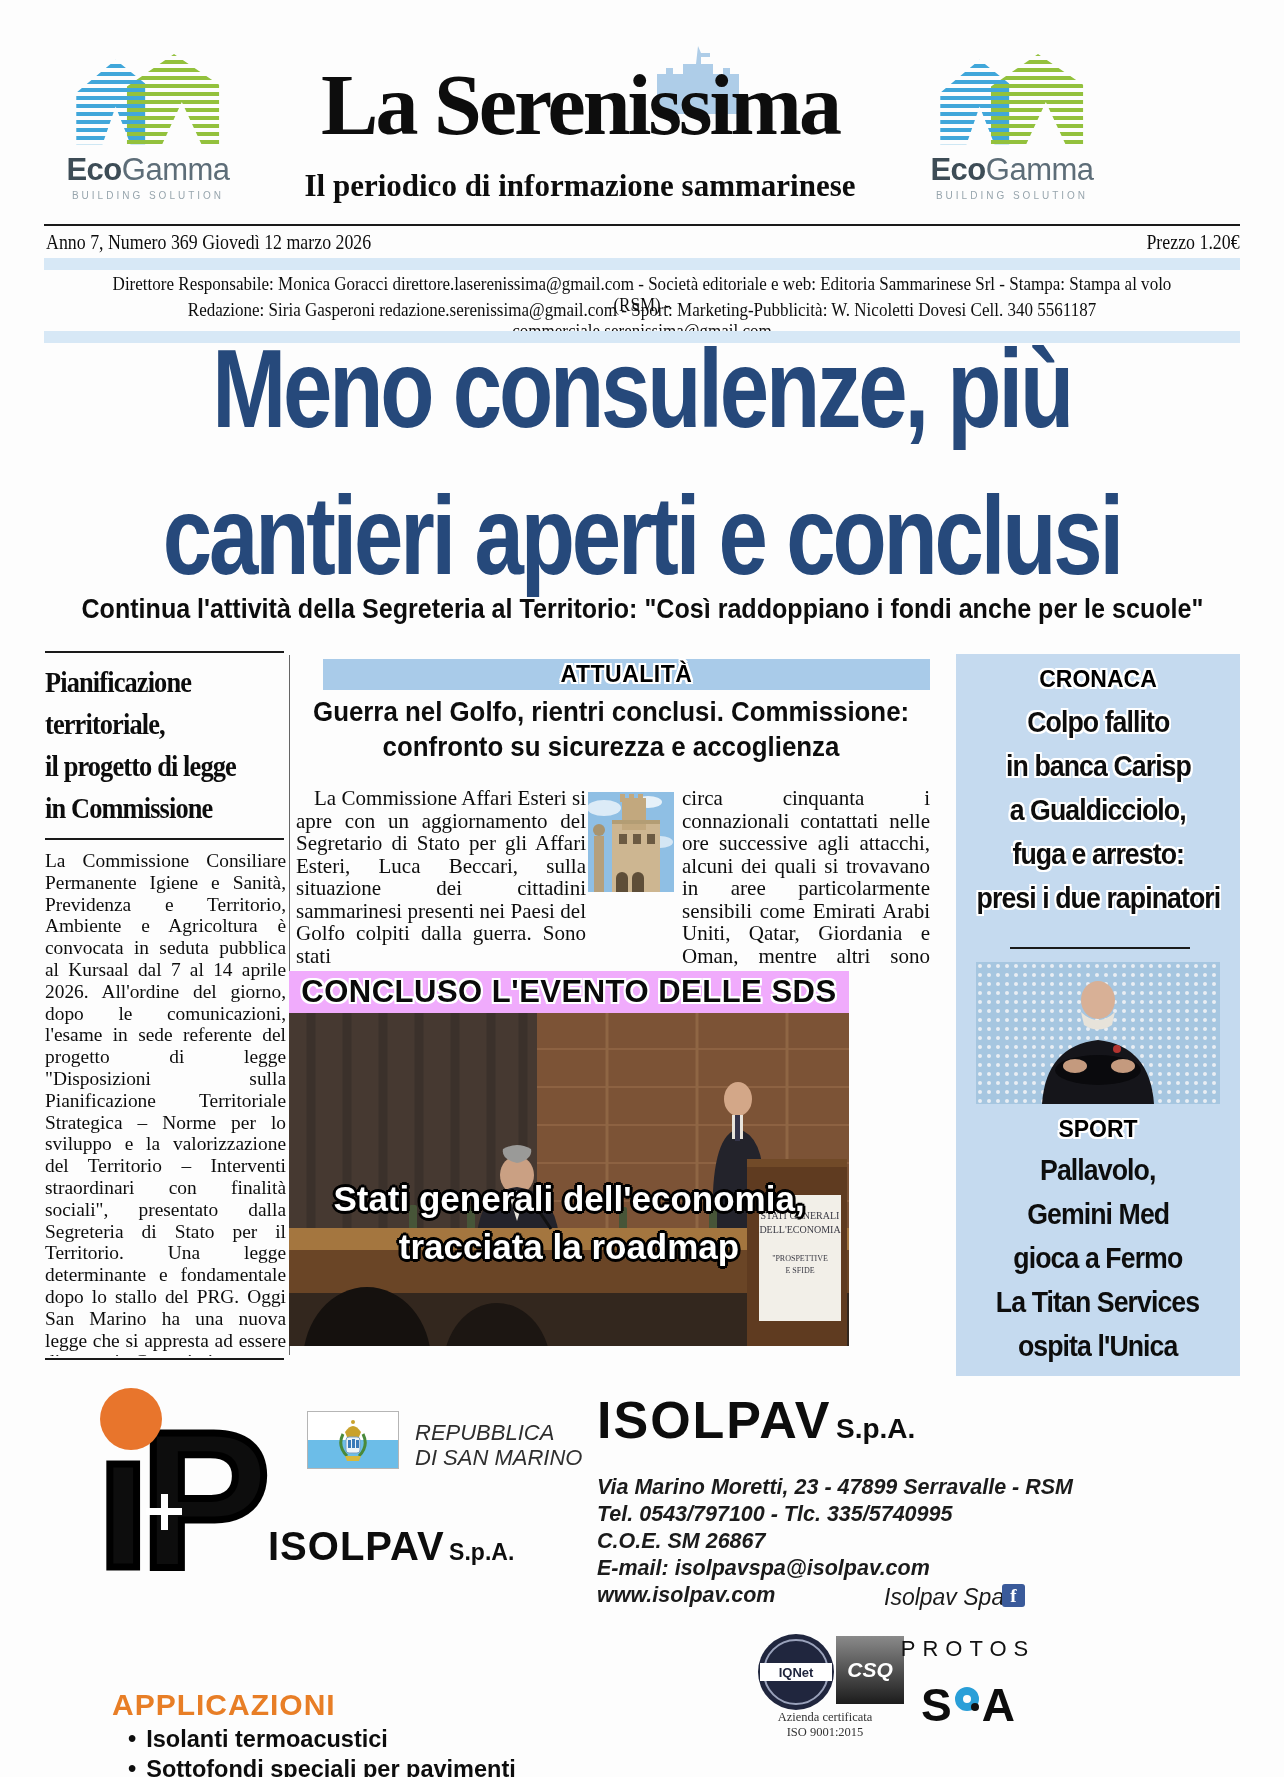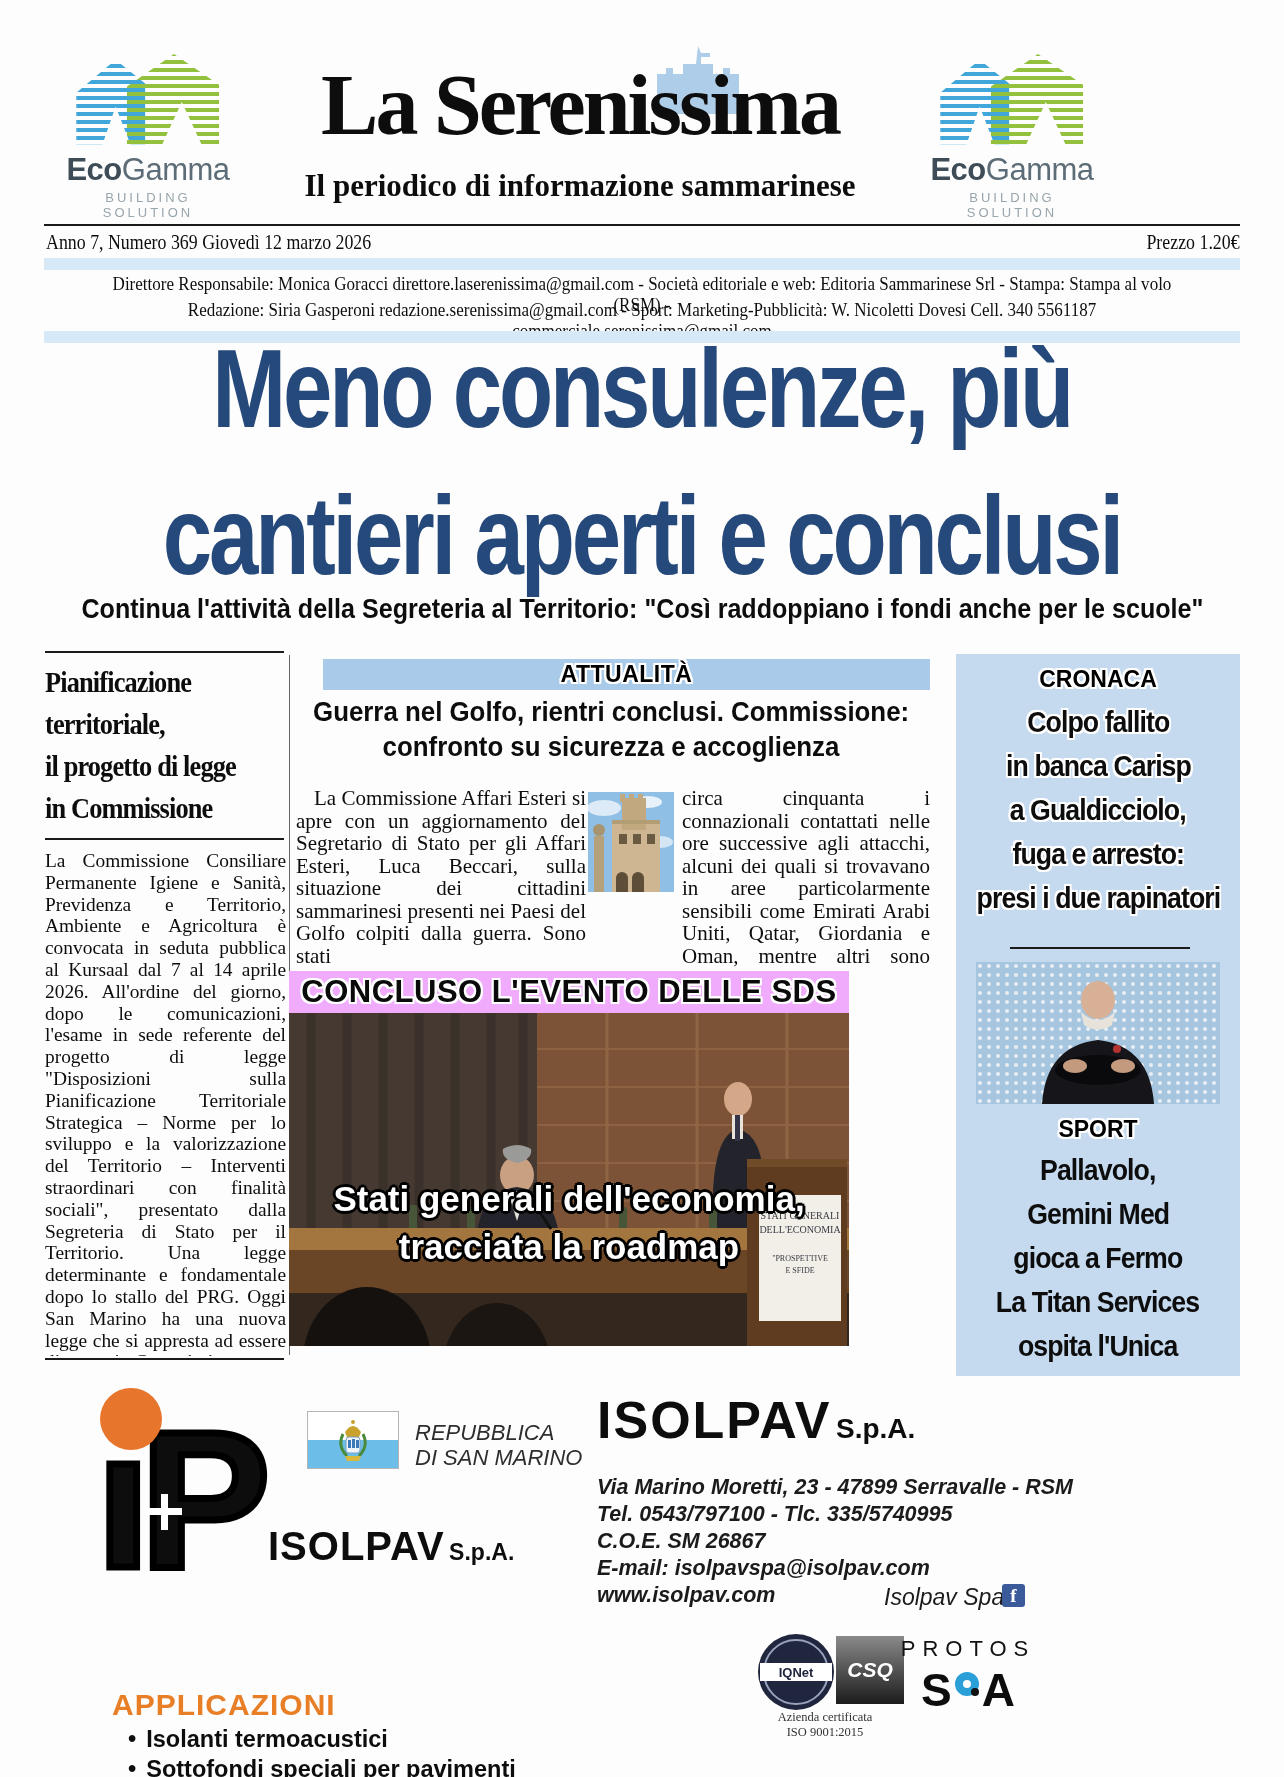--- a/index.html
+++ b/index.html
@@ -24,21 +24,21 @@
   .ow{text-shadow:-2px -2px 0 #fff,2px -2px 0 #fff,-2px 2px 0 #fff,2px 2px 0 #fff,-2px 0 0 #fff,2px 0 0 #fff,0 -2px 0 #fff,0 2px 0 #fff}
   .ob{text-shadow:-2px -2px 0 #000,2px -2px 0 #000,-2px 2px 0 #000,2px 2px 0 #000,-3px 0 0 #000,3px 0 0 #000,0 -3px 0 #000,0 3px 0 #000}
   .strip{background:#d7e8f6}
   .rule{background:#1a1a1a}
   
   .stripes-blue{background:repeating-linear-gradient(to bottom,#41a7da 0 4px,rgba(255,255,255,0) 4px 8px);
     clip-path:polygon(4% 96%,4% 40%,52% 4%,88% 30%,88% 96%,70% 96%,52% 55%,36% 96%)}
   .stripes-green{background:repeating-linear-gradient(to bottom,#93c13d 0 4px,rgba(255,255,255,0) 4px 8px);
     clip-path:polygon(2% 96%,2% 36%,50% 2%,96% 34%,96% 96%,78% 96%,58% 52%,38% 96%)}
   .ecobrand{font-size:31px;letter-spacing:-.5px}
-  .ecotag{font-size:13px;letter-spacing:3px;color:#97a5ad}
+  .ecotag{font-size:10px;letter-spacing:3px;color:#97a5ad}
   
   .boxline{font-weight:bold;font-size:29px;line-height:44px;letter-spacing:-1px}
   .bullet::before{content:"•";margin-right:10px}
   .fbicon{position:absolute;width:23px;height:23px;background:#3a5a9a;border-radius:3px;color:#fff;
           font-family:"Liberation Serif",serif;font-weight:bold;font-size:19px;text-align:center;line-height:23px}
   .fbicon::before{content:"f"}
   .soaring{display:inline-block;width:24px;height:24px;border:8px solid #2a9fd8;border-radius:50%;margin:0 3px;position:relative;top:2px}
   .soaring::after{content:"";position:absolute;left:8px;top:8px;width:8px;height:8px;border-radius:50%;background:#111}
 </style>
 </head>
@@ -297,18 +297,18 @@
   </div>
   <div class="abs ctr" style="left:836px;top:1636px;width:68px;height:68px;background:linear-gradient(#8a8a8a,#1c1c1c)">
     <span style="font-style:italic;font-weight:bold;font-size:21px;color:#fff;line-height:68px">CSQ</span>
   </div>
   <div class="abs serif ctr" style="left:735px;top:1710px;width:180px;font-size:12.5px;line-height:15px;color:#333">
     <div>Azienda certificata</div>
     <div>ISO 9001:2015</div>
   </div>
   <div class="abs ctr" style="left:898px;top:1636px;width:140px">
     <div style="font-size:22px;letter-spacing:7px;color:#111">PROTOS</div>
-    <div style="margin-top:1px">
+    <div style="margin-top:16px">
       <span class="b" style="font-size:46px;vertical-align:middle">S</span><span class="soaring"></span><span class="b" style="font-size:46px;vertical-align:middle">A</span>
     </div>
   </div>
 
 </div>
 
 </body></html>

